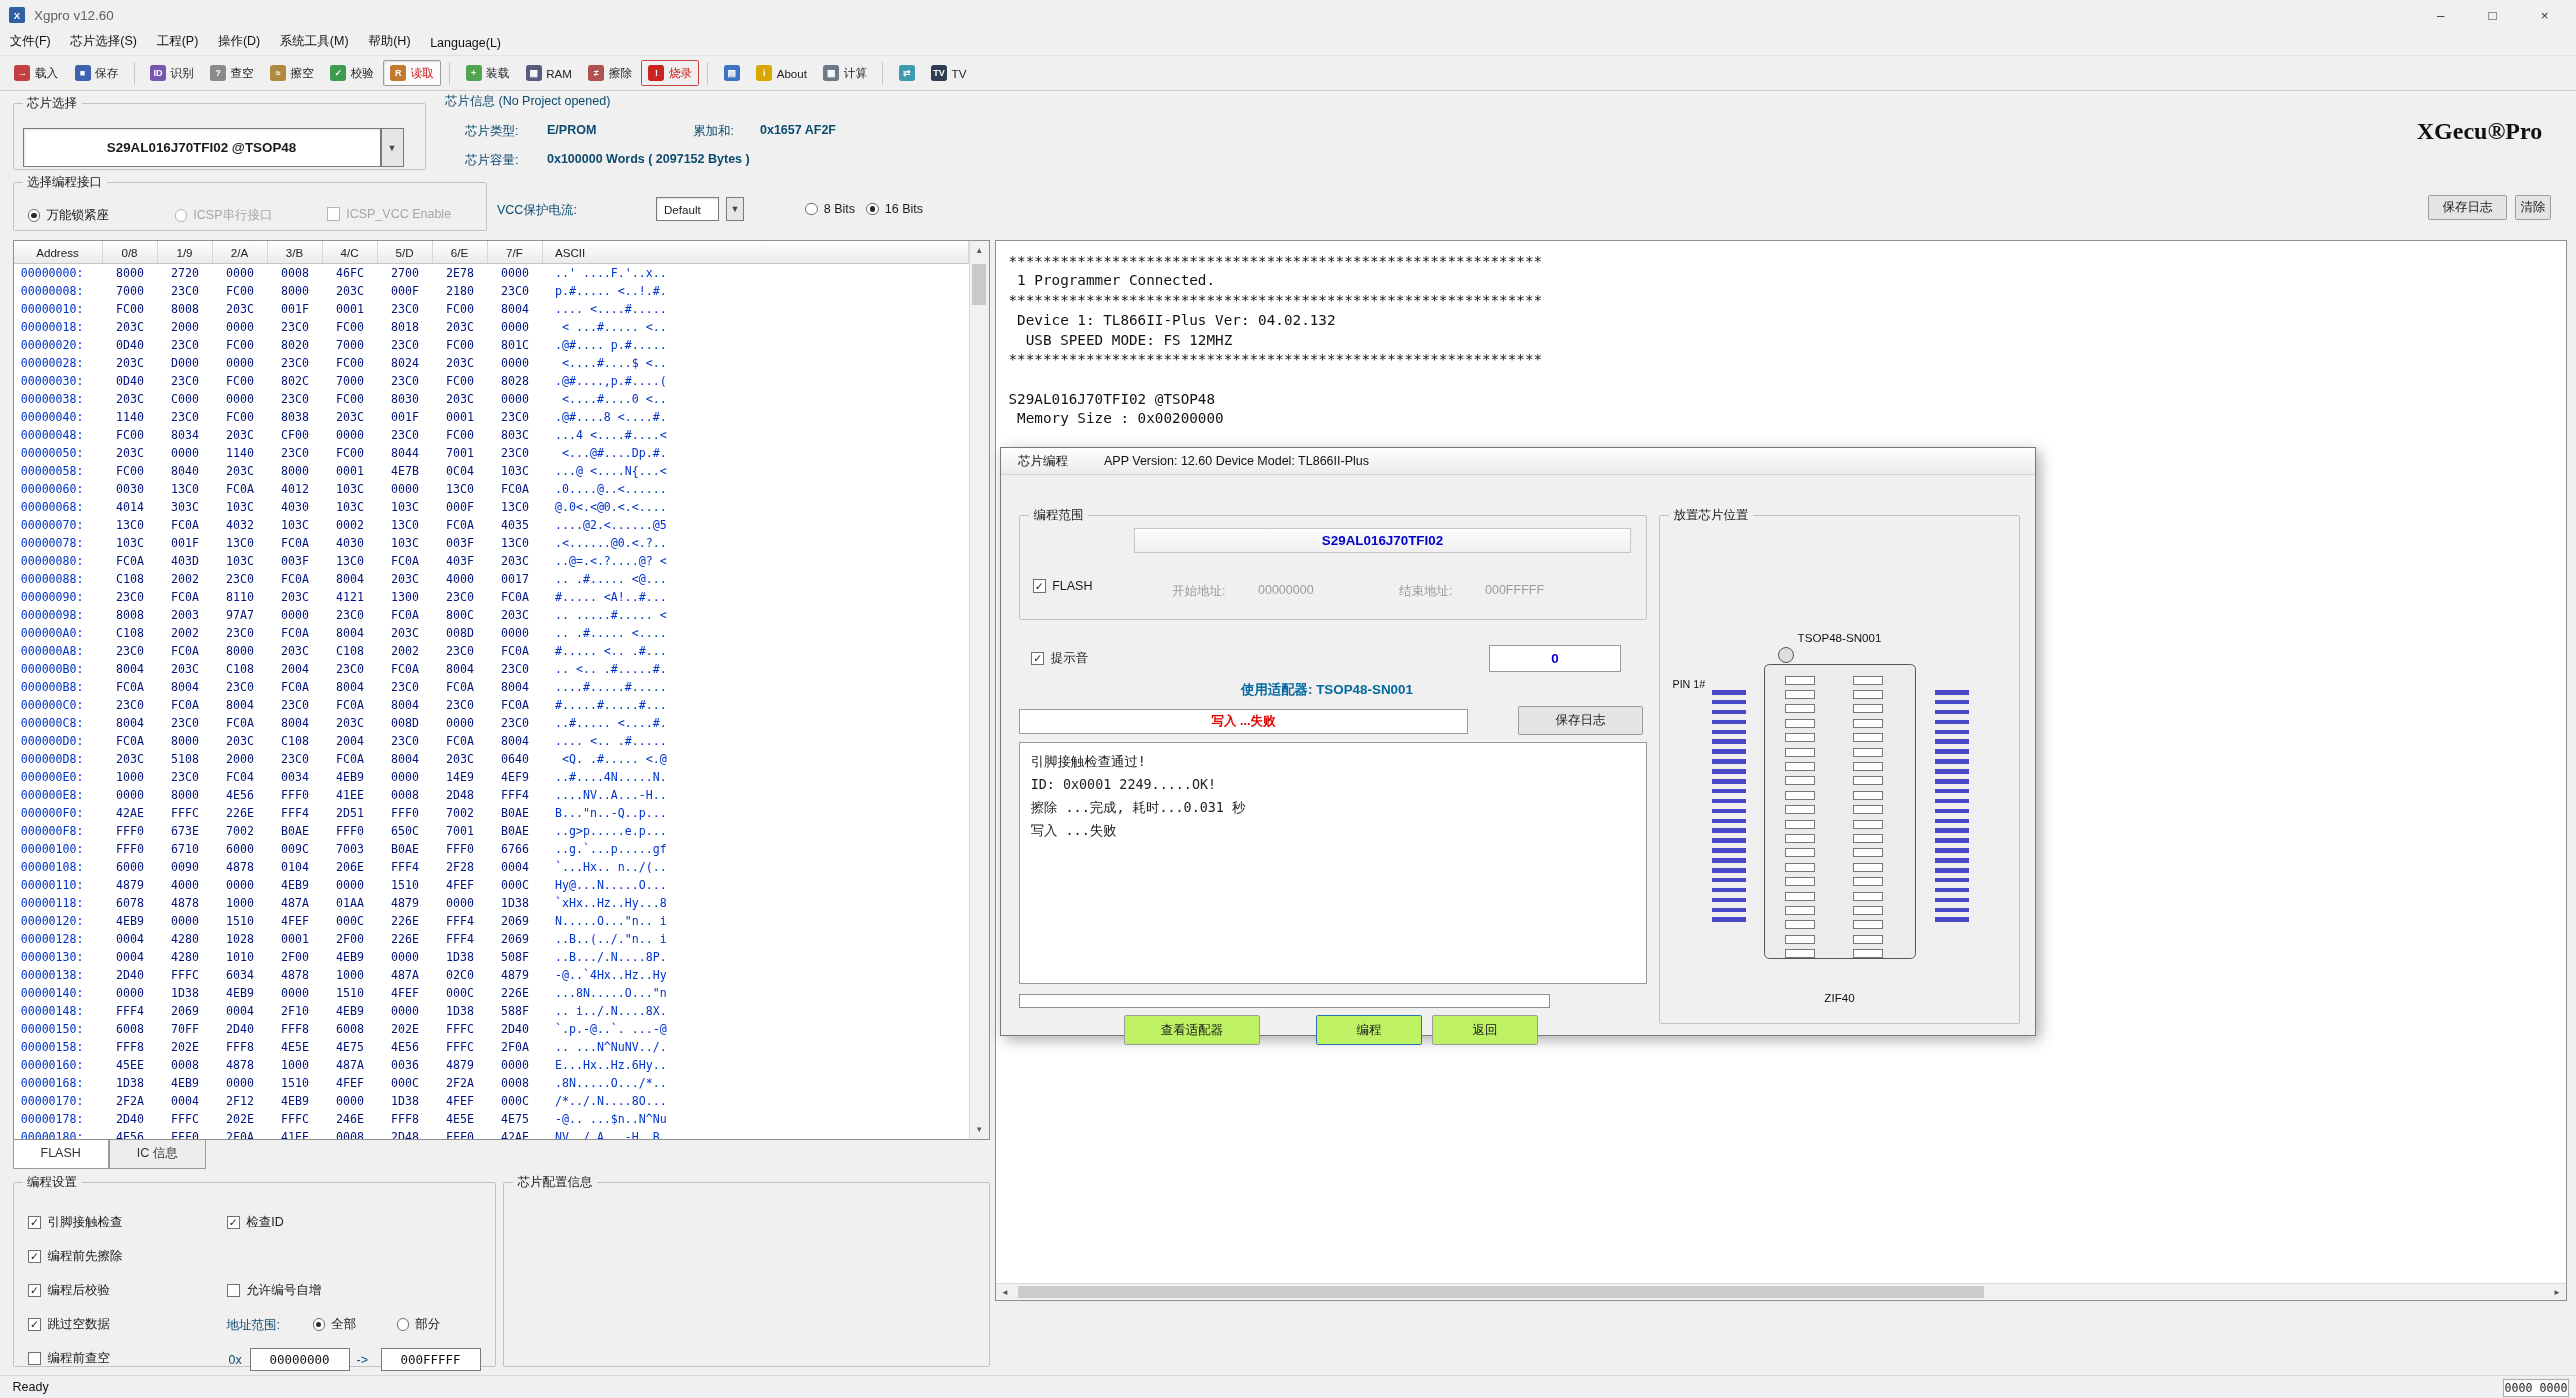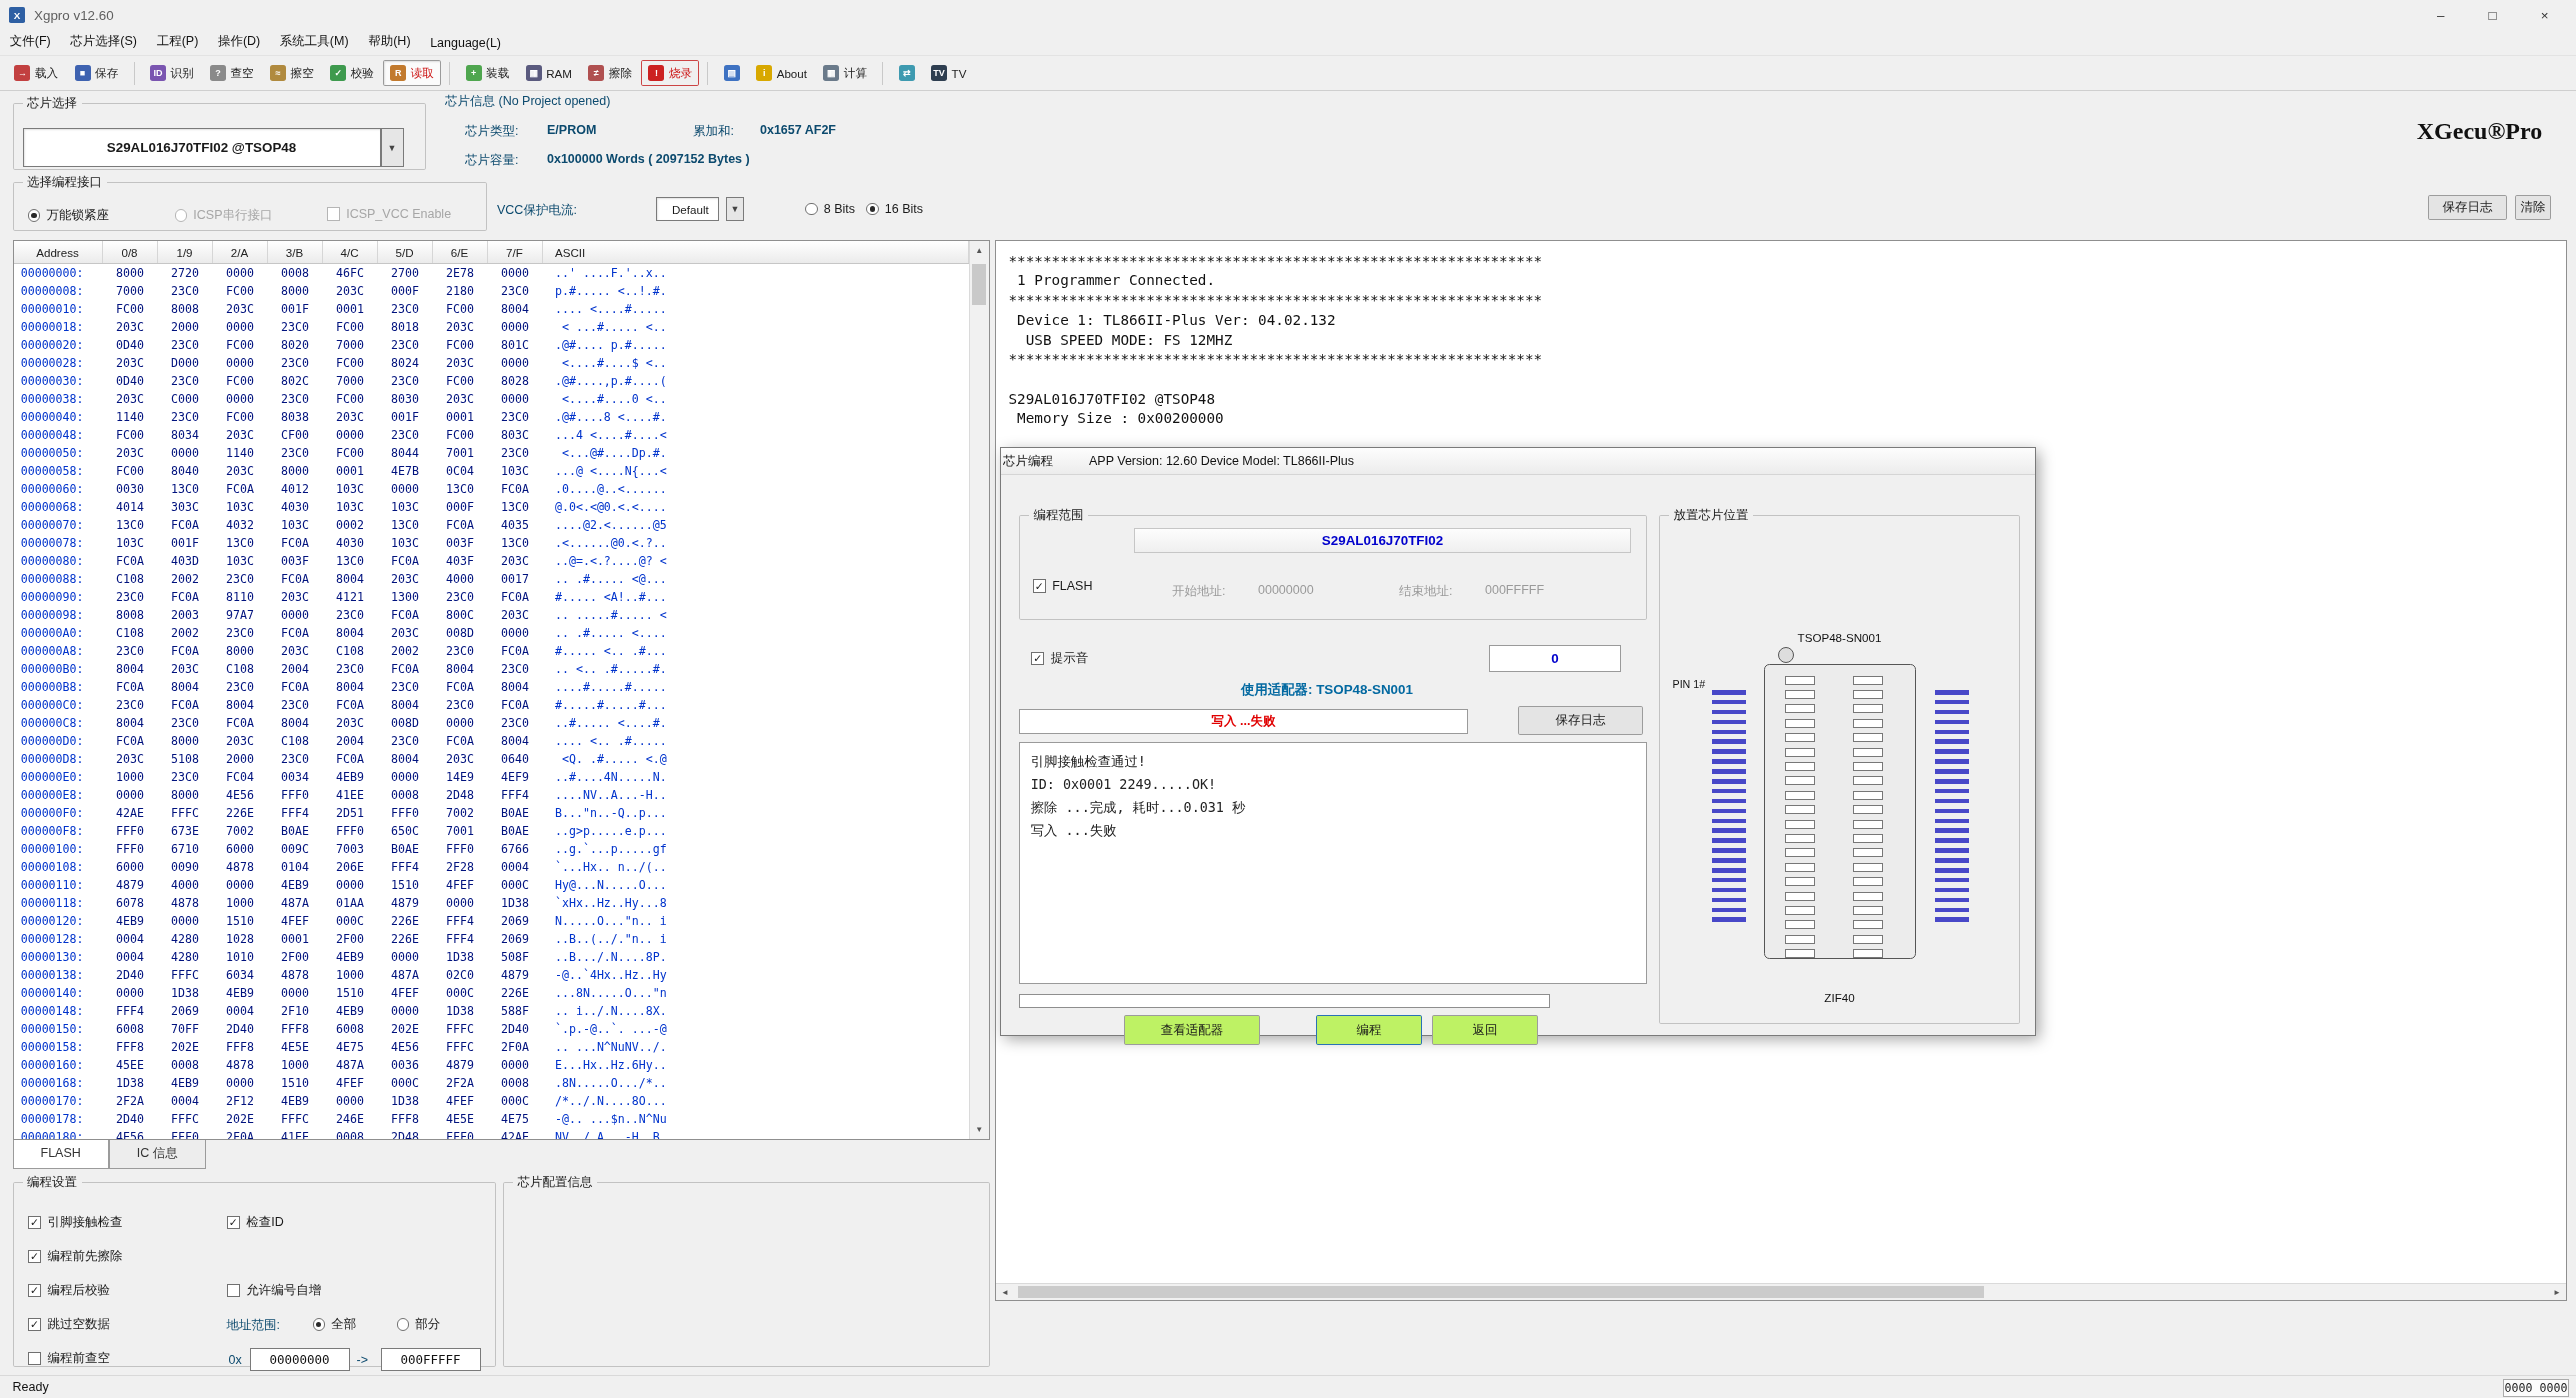--- a/index.html
+++ b/index.html
@@ -81,21 +81,21 @@
 .hsb{position:absolute;left:0;bottom:0;height:17px;width:100%;background:#F1F1F1;border-top:0.9px solid #DADADA}
 .hsb .arr{position:absolute;top:0;width:18px;height:16px;display:flex;align-items:center;justify-content:center;
   font-size:8px;color:#555}
 .hsb .thumb{position:absolute;left:21.5px;top:1.8px;height:12.5px;width:966px;background:#CBCBCB}
 
 
 .dialog{position:absolute;left:1000px;top:447px;width:1036px;height:589px;background:#F0F0F0;
   border:0.9px solid #7A7A7A;box-shadow:3.6px 3.6px 14.3px rgba(0,0,0,.35);z-index:5}
 .dlg-title{height:27px;background:linear-gradient(#FDFDFD,#ECECEC);border-bottom:0.9px solid #D5D5D5;
   display:flex;align-items:center;font-size:12.5px}
-.dlg-title .t1{margin-left:2px;color:#111}
+.dlg-title .t1{margin-left:17px;color:#111}
 .dlg-title .t2{margin-left:36px;color:#111}
 .dlg-body{position:relative;width:100%;height:562px}
 .chip-hdr{position:absolute;left:114px;top:3.6px;width:497px;height:25px;background:linear-gradient(#FDFDFD,#EFEFEF);
   border:0.9px solid #C6C6C6;color:#0000CC;font-weight:bold;font-size:13.4px;display:flex;align-items:center;justify-content:center}
 .gray-t{position:absolute;font-size:12.5px;color:#9A9A9A;white-space:nowrap}
 .counter{position:absolute;left:488px;top:170px;width:132px;height:27px;background:#fff;border:0.9px solid #9A9A9A;
   color:#0000CC;font-weight:bold;font-size:13.4px;display:flex;align-items:center;justify-content:center}
 .adapter-t{position:absolute;left:240px;top:206px;font-size:13.4px;font-weight:bold;color:#0369a1}
 .stat-box{position:absolute;left:18px;top:234px;width:449px;height:25px;background:#fff;border:0.9px solid #9A9A9A;
   display:flex;align-items:center;justify-content:center;font-size:12.5px;font-weight:bold;color:#E00000}
@@ -246,21 +246,21 @@
 
   <div class="lbl" style="left:445px;top:93px">芯片信息 (No Project opened)</div>
   <div class="lbl" style="left:465px;top:123px">芯片类型:</div>
   <div class="lbl val" style="left:547px;top:123px">E/PROM</div>
   <div class="lbl" style="left:693px;top:123px">累加和:</div>
   <div class="lbl val" style="left:760px;top:123px">0x1657 AF2F</div>
   <div class="lbl" style="left:465px;top:152px">芯片容量:</div>
   <div class="lbl val" style="left:547px;top:152px">0x100000 Words ( 2097152 Bytes )</div>
 
   <div class="lbl" style="left:497px;top:202px">VCC保护电流:</div>
-  <div class="combo" style="left:656px;top:197px;width:63px;height:24px;font-size:11.6px;justify-content:flex-start;padding-left:15px">Default</div>
+  <div class="combo" style="left:656px;top:197px;width:63px;height:24px;font-size:11.6px;justify-content:flex-start;padding-left:7px">Default</div>
   <div class="combo-btn" style="left:726px;top:197px;width:18px;height:24px">▼</div>
   <span class="rad" style="left:805px;top:202px">
       <span class="rdot"></span>
       <span class="clbl">8 Bits</span>
     </span>
   <span class="rad" style="left:866px;top:202px">
       <span class="rdot on"></span>
       <span class="clbl">16 Bits</span>
     </span>
 

